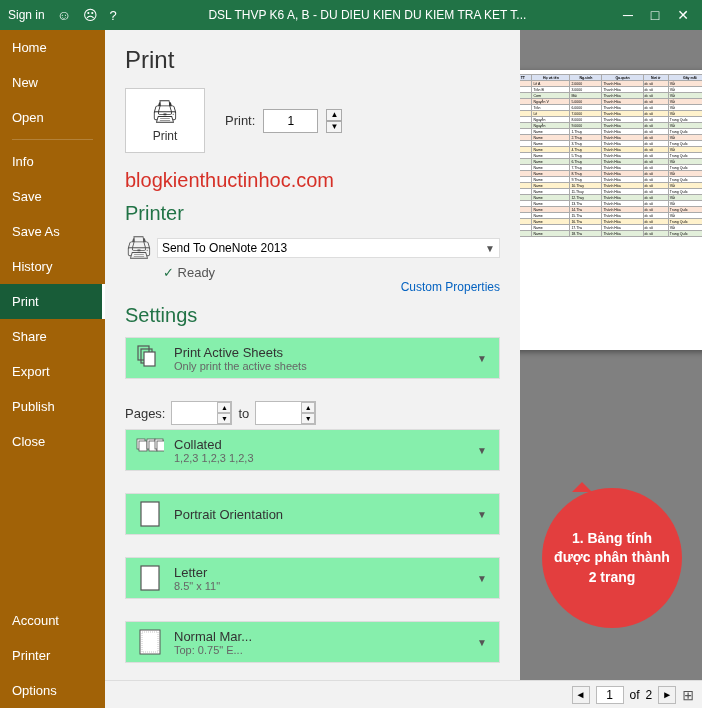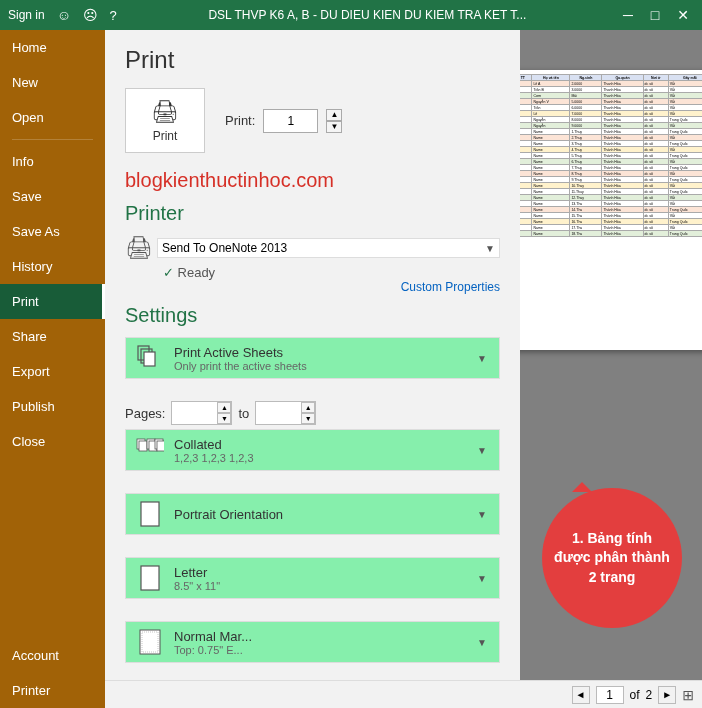--- a/index.html
+++ b/index.html
@@ -340,20 +340,23 @@
     <div class="sidebar-item">
       <span>Close</span>
     </div>
     <div class="sidebar-spacer"></div>
     <div class="sidebar-item">
       <span>Account</span>
     </div>
     <div class="sidebar-item">
       <span>Printer</span>
     </div>
+    <div class="sidebar-item">
+      <span>Options</span>
+    </div>
   </div>
 
   <div class="content">
     <div class="print-page">
 
       <div class="print-settings">
         <div class="print-title">Print</div>
 
         <div class="print-btn-row">
           <div class="print-btn-box">

